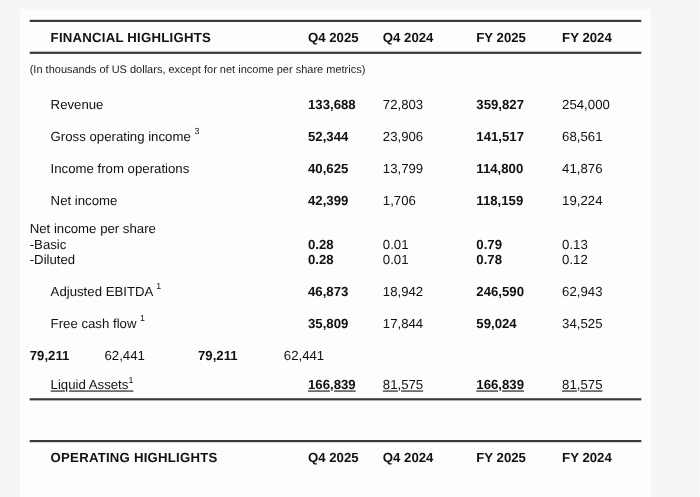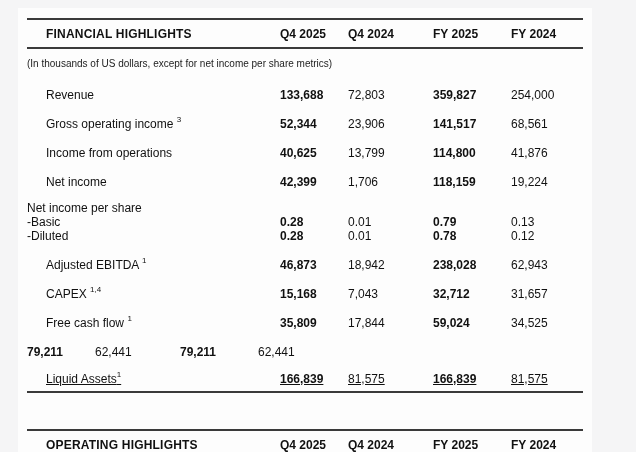--- a/index.html
+++ b/index.html
@@ -96,29 +96,22 @@
             <div class="c v c0 bv">0.28</div>
             <div class="c v c1">0.01</div>
             <div class="c v c2 bv">0.78</div>
             <div class="c v c3">0.12</div>
           </div>
         </div>
         <div class="data-row">
           <div class="lab">Adjusted EBITDA <sup>1</sup></div>
           <div class="c v c0 bv">46,873</div>
           <div class="c v c1">18,942</div>
-          <div class="c v c2 bv">238,028</div>
+          <div class="c v c2 bv">246,590</div>
           <div class="c v c3">62,943</div>
-        </div>
-        <div class="data-row">
-          <div class="lab">CAPEX <sup>1,4</sup></div>
-          <div class="c v c0 bv">15,168</div>
-          <div class="c v c1">7,043</div>
-          <div class="c v c2 bv">32,712</div>
-          <div class="c v c3">31,657</div>
         </div>
         <div class="data-row">
           <div class="lab">Free cash flow <sup>1</sup></div>
           <div class="c v c0 bv">35,809</div>
           <div class="c v c1">17,844</div>
           <div class="c v c2 bv">59,024</div>
           <div class="c v c3">34,525</div>
         </div>
         <div class="data-row">
           <div class="c v c0 bv">79,211</div>

